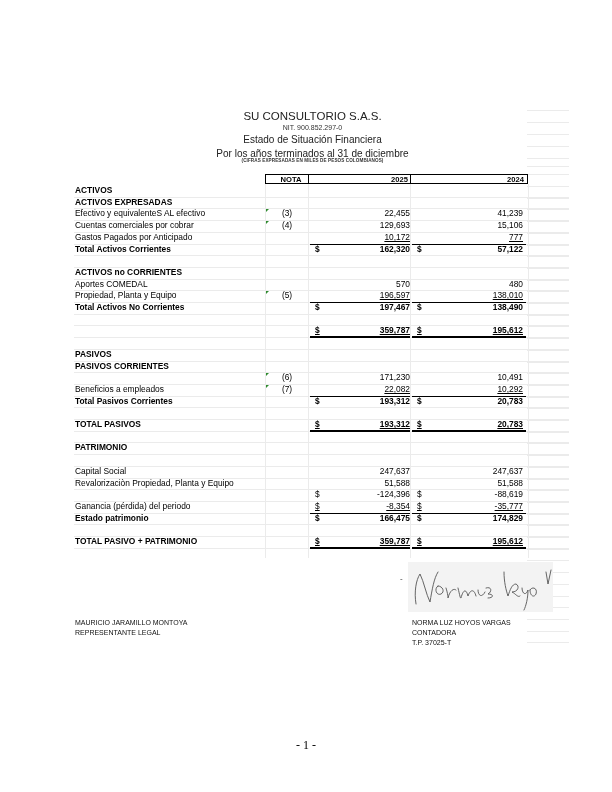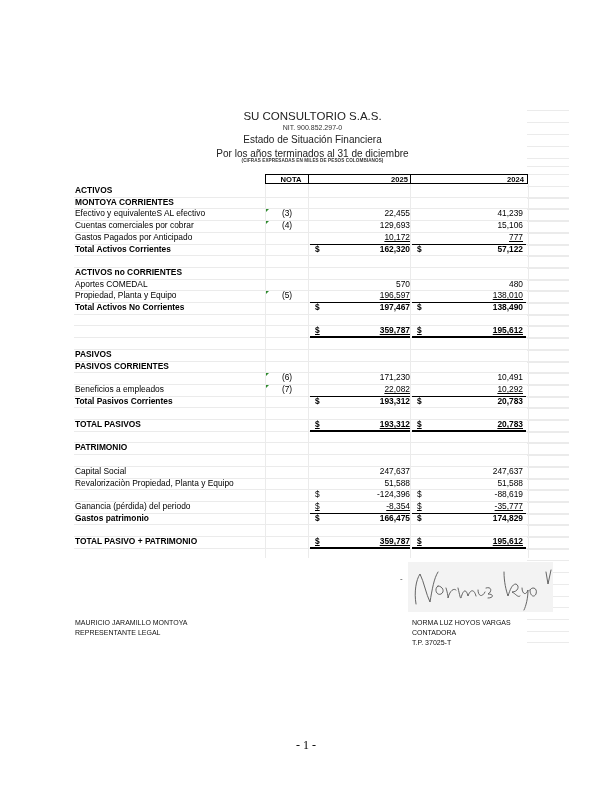--- a/index.html
+++ b/index.html
@@ -111,21 +111,21 @@
     <div class="row bold" style="top: 11px;">
       <span class="c-label">ACTIVOS</span>
       <span class="c-nota"></span>
       <span class="c-sign25"></span>
       <span class="c-v25"></span>
       <span class="c-sign24"></span>
       <span class="c-v24"></span>
     </div>
     <div class="gl" style="top: 34.4px;"></div>
     <div class="row bold" style="top: 22.7px;">
-      <span class="c-label">MONTOYA CORRIENTES</span>
+      <span class="c-label">ACTIVOS EXPRESADAS</span>
       <span class="c-nota"></span>
       <span class="c-sign25"></span>
       <span class="c-v25"></span>
       <span class="c-sign24"></span>
       <span class="c-v24"></span>
     </div>
     <div class="gl" style="top: 46.1px;"></div>
     <div class="row" style="top: 34.4px;">
       <span class="c-label">Efectivo y equivalenteS AL efectivo</span>
       <span class="tri" style="border-top-color: rgb(46, 139, 46);"></span>
@@ -366,21 +366,21 @@
     <div class="row" style="top: 327px;">
       <span class="c-label">Ganancia (pérdida) del periodo</span>
       <span class="c-nota"></span>
       <span class="c-sign25 ul">$</span>
       <span class="c-v25 ul">-8,354</span>
       <span class="c-sign24 ul">$</span>
       <span class="c-v24 ul">-35,777</span>
     </div>
     <div class="gl" style="top: 350.3px;"></div>
     <div class="row bold" style="top: 338.6px;">
-      <span class="c-label">Gastos patrimonio</span>
+      <span class="c-label">Estado patrimonio</span>
       <span class="c-nota"></span>
       <span class="c-sign25">$</span>
       <span class="c-v25">166,475</span>
       <span class="c-sign24">$</span>
       <span class="c-v24">174,829</span>
     </div>
     <div class="topline" style="left: 236px; width: 100px; top: 338.6px;"></div>
     <div class="topline" style="left: 338px; width: 114px; top: 338.6px;"></div>
     <div class="gl" style="top: 362px;"></div>
     <div class="row" style="top: 350.3px;">

